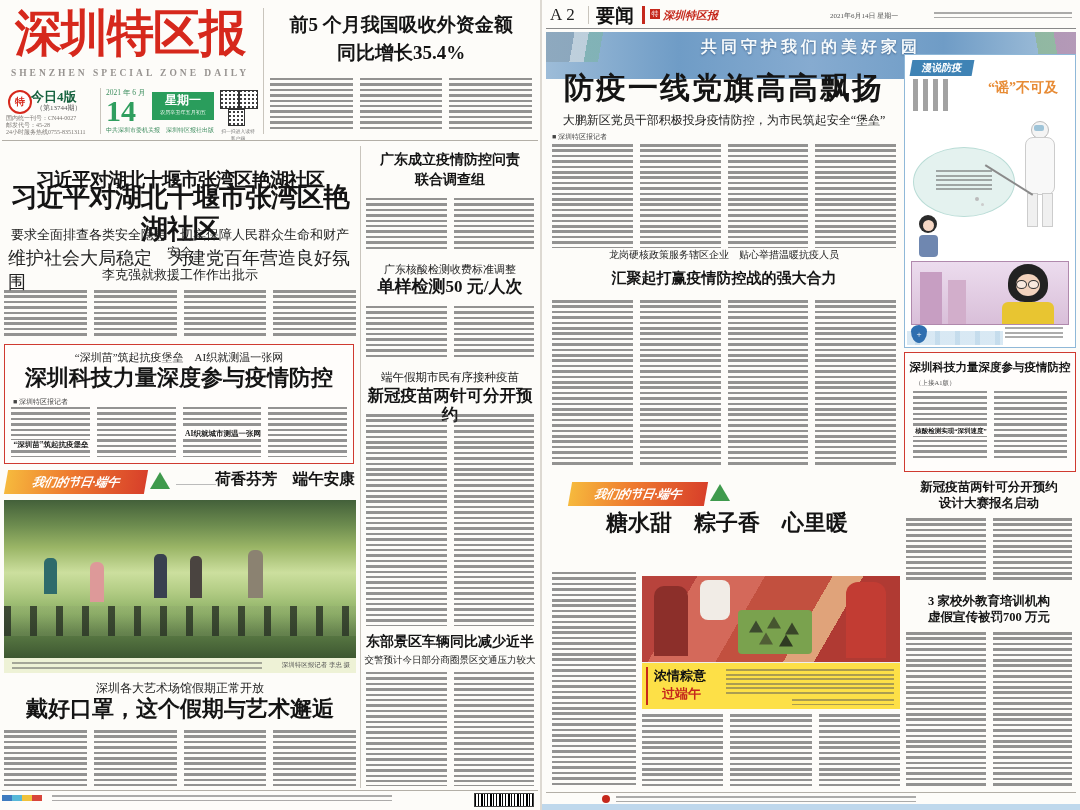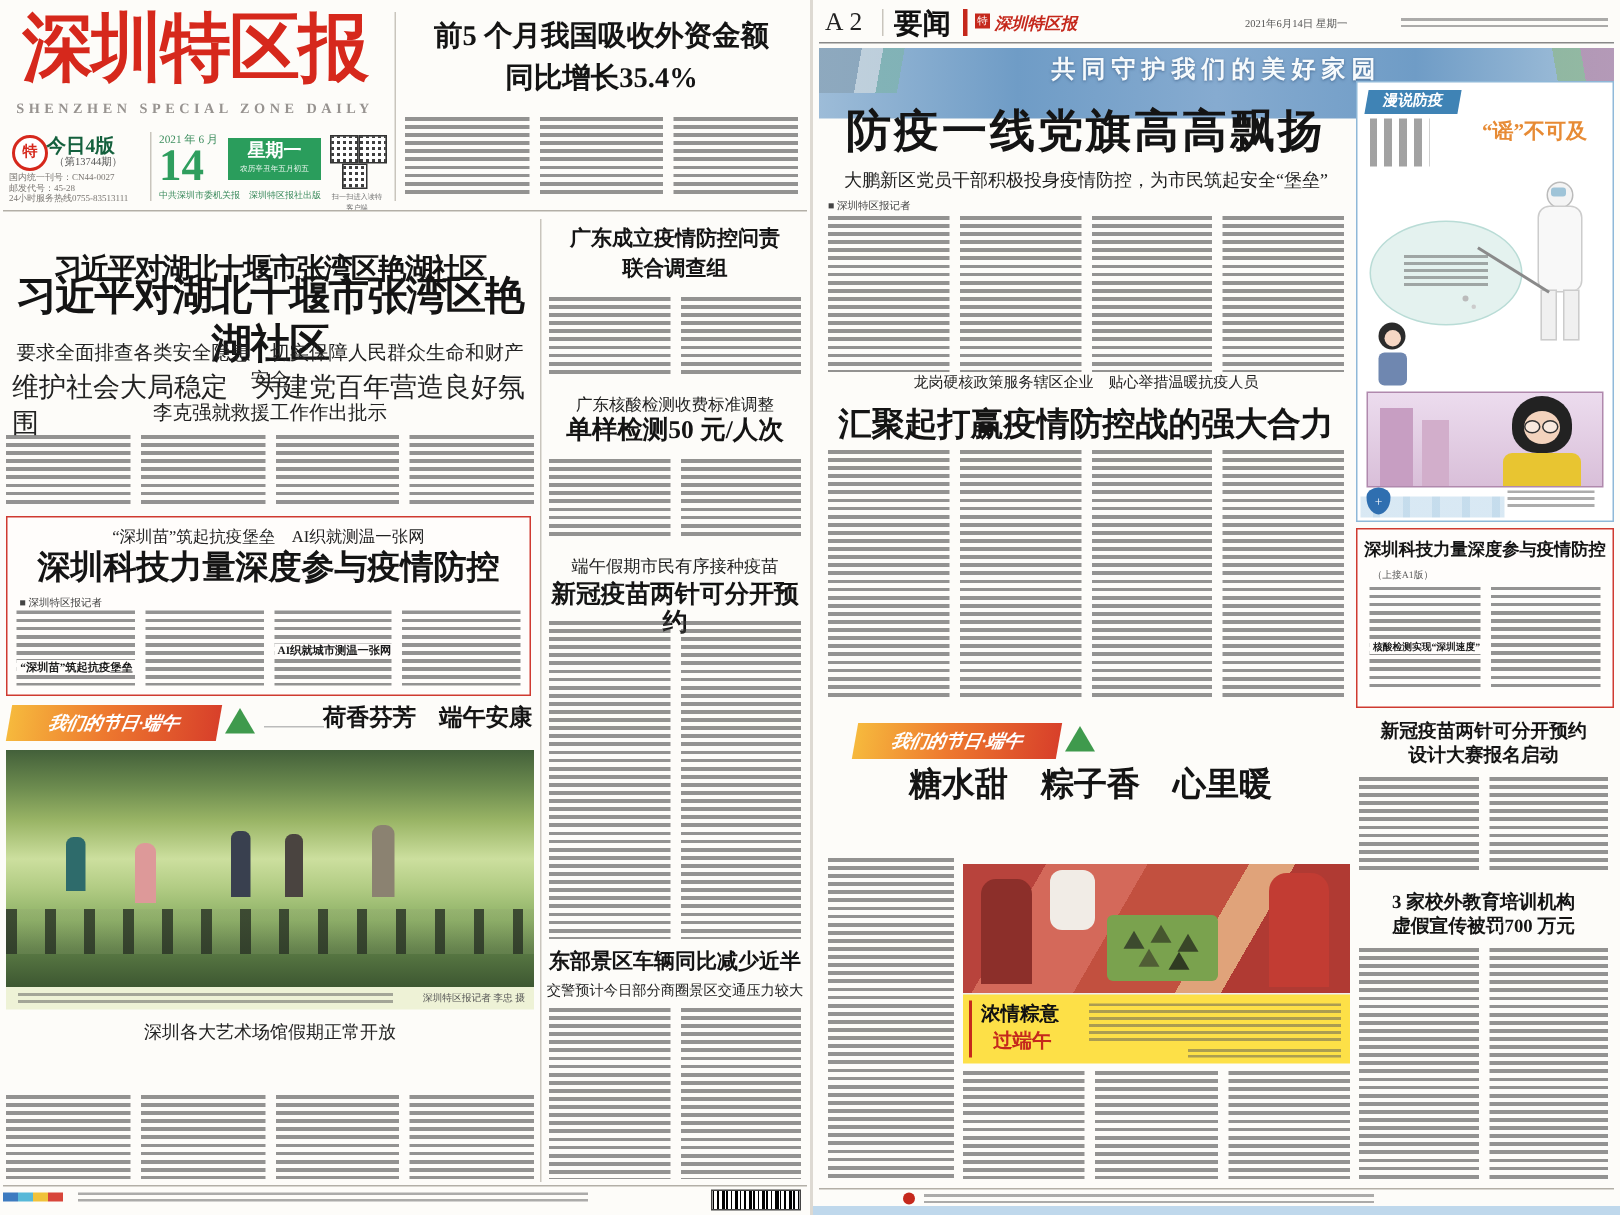--- a/index.html
+++ b/index.html
@@ -132,20 +132,21 @@
       <div class="abs" style="left:186px;top:56px;width:12px;height:42px;background:#4a4440;border-radius:5px 5px 0 0;"></div>
       <div class="abs" style="left:244px;top:50px;width:15px;height:48px;background:#8b8271;border-radius:6px 6px 0 0;"></div>
       <div class="abs" style="left:0;top:106px;width:352px;height:30px;background:repeating-linear-gradient(90deg,rgba(45,55,40,.85) 0 7px,rgba(140,160,110,.25) 7px 26px);"></div>
     </div>
     <div class="abs" style="left:4px;top:658px;width:352px;height:15px;background:#eef2d6;">
       <div class="abs gks" style="left:8px;top:4px;width:250px;height:7px;"></div>
       <div class="abs" style="right:6px;top:3px;font-size:6.5px;color:#555;">深圳特区报记者 李忠 摄</div>
     </div>
 
     <div class="abs kick" style="left:4px;top:680px;width:352px;font-size:12px;">深圳各大艺术场馆假期正常开放</div>
+    <div class="abs hl" style="left:4px;top:696px;width:352px;font-size:22px;">戴好口罩，这个假期与艺术邂逅</div>
     <div class="abs cols" style="left:4px;top:730px;width:352px;height:56px;">
       <i class="gk"></i>
         <i class="gk"></i>
         <i class="gk"></i>
         <i class="gk"></i>
     </div>
 
     <div class="abs hline" style="left:2px;top:790px;width:536px;"></div>
     <div class="abs" style="left:2px;top:795px;width:40px;height:6px;background:linear-gradient(90deg,#3d7bc0 0 25%,#57b8d8 25% 50%,#f0c23a 50% 75%,#d8453a 75% 100%);"></div>
     <div class="abs gks" style="left:52px;top:795px;width:340px;height:6px;"></div>
@@ -176,21 +177,21 @@
     <div class="abs kick" style="left:6px;top:112px;width:352px;font-size:12px;">大鹏新区党员干部积极投身疫情防控，为市民筑起安全“堡垒”</div>
     <div class="abs" style="left:10px;top:132px;font-size:7px;color:#444;">■ 深圳特区报记者</div>
     <div class="abs cols" style="left:10px;top:144px;width:344px;height:104px;">
       <i class="gk"></i>
         <i class="gk"></i>
         <i class="gk"></i>
         <i class="gk"></i>
     </div>
 
     <div class="abs kick" style="left:6px;top:248px;width:352px;font-size:10px;">龙岗硬核政策服务辖区企业　贴心举措温暖抗疫人员</div>
-    <div class="abs hl" style="left:6px;top:270px;width:352px;font-size:22px;">汇聚起打赢疫情防控战的强大合力</div>
+    <div class="abs hl" style="left:6px;top:270px;width:352px;font-size:15px;">汇聚起打赢疫情防控战的强大合力</div>
     <div class="abs cols" style="left:10px;top:300px;width:344px;height:166px;">
       <i class="gk"></i>
         <i class="gk"></i>
         <i class="gk"></i>
         <i class="gk"></i>
     </div>
 
     <div class="abs" style="left:362px;top:54px;width:170px;height:292px;border:1.5px solid #8fb8d8;background:#fff;">
       <div class="abs" style="left:6px;top:5px;width:62px;height:16px;background:#3f83b5;transform:skewX(-10deg);color:#fff;font-size:10px;font-weight:700;text-align:center;line-height:16px;">漫说防疫</div>
       <div class="abs" style="left:72px;top:24px;width:92px;font-size:14px;font-weight:700;color:#e78b35;text-align:center;">“谣”不可及</div>

